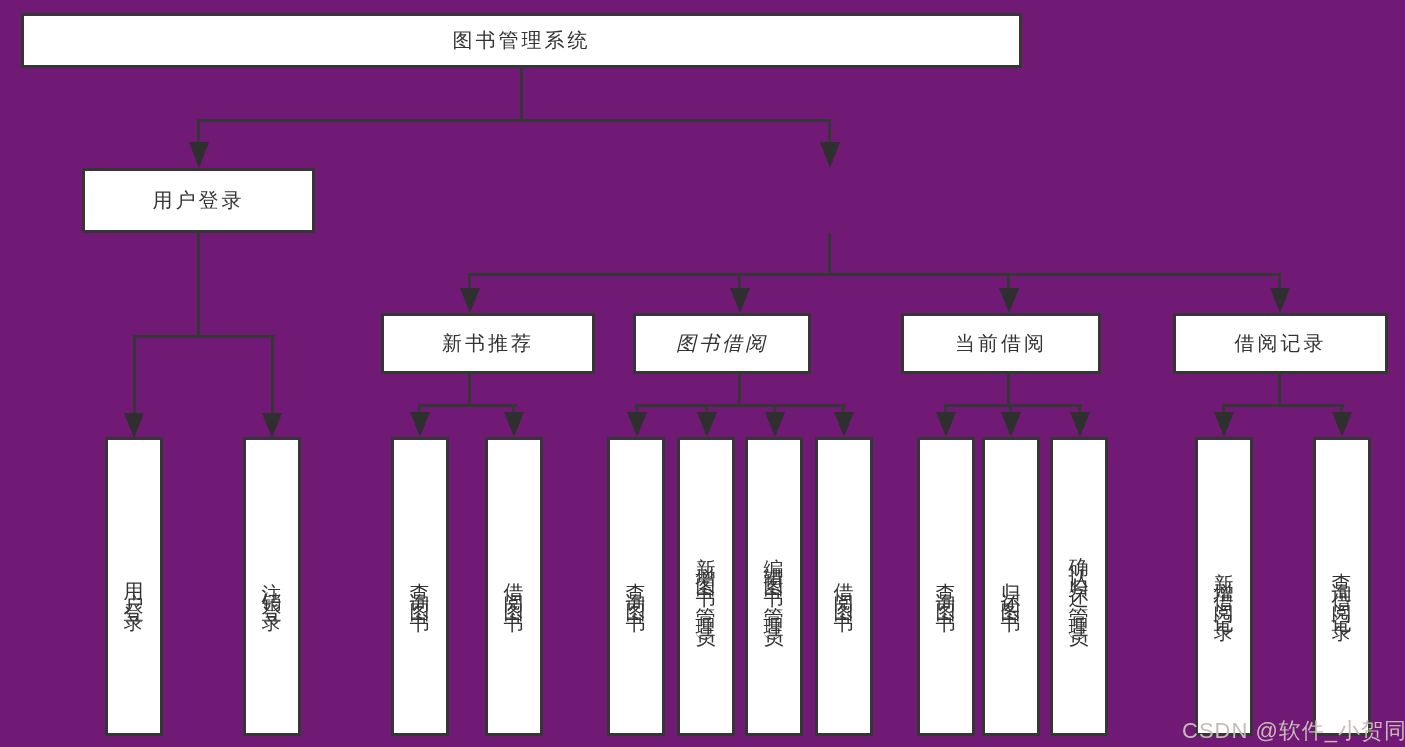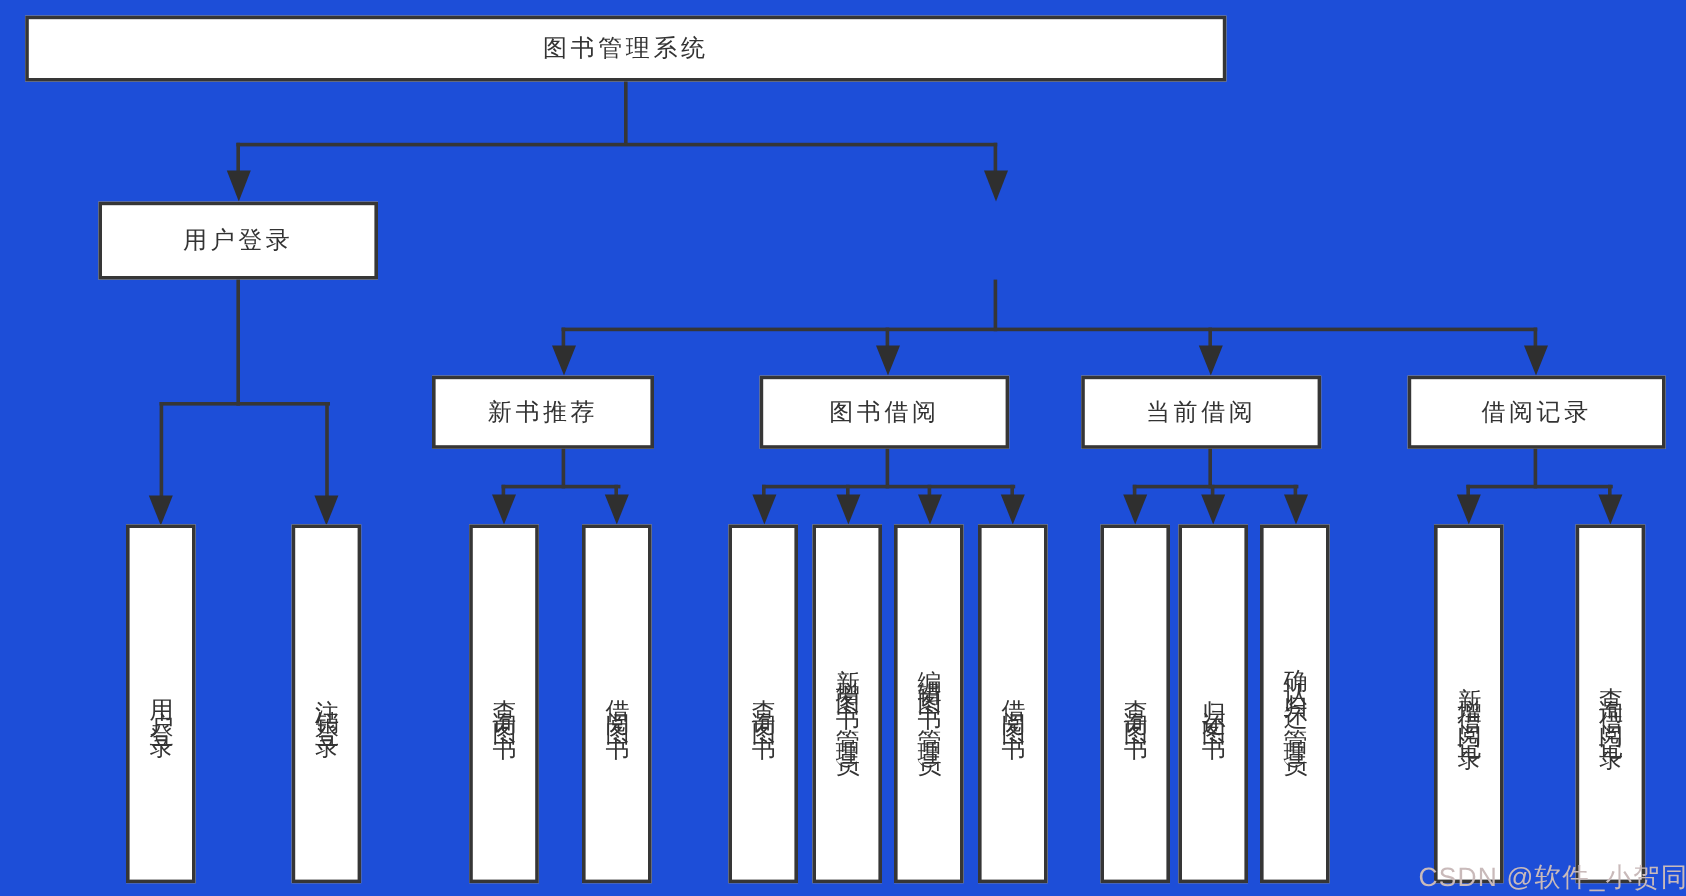--- a/index.html
+++ b/index.html
@@ -1,20 +1,20 @@
 <!DOCTYPE html>
 <html><head>
 <meta charset="utf-8">
 <style>
   html, body { margin: 0; padding: 0; background: #ffffff; }
   .canvas {
     position: relative;
     width: 1405px;
     height: 747px;
-    background: #1d4ed8;
+    background: #701a75;
     font-family: "Liberation Sans", "DejaVu Sans", sans-serif;
     overflow: hidden;
     text-align: right;
   }
   
   .hbox {
     position: absolute;
     box-sizing: border-box;
     border: 3px solid #363636;
     background: #ffffff;
@@ -97,22 +97,22 @@
   <div class="line" style="left:468px; top:273px; width:813px; height:3px;"></div>
   <div class="line" style="left:468px; top:273px; width:3px; height:17px;"></div>
   <div class="tri" style="left:460px; top:288px;"></div>
   <div class="line" style="left:738px; top:273px; width:3px; height:17px;"></div>
   <div class="tri" style="left:730px; top:288px;"></div>
   <div class="line" style="left:1007px; top:273px; width:3px; height:17px;"></div>
   <div class="tri" style="left:999px; top:288px;"></div>
   <div class="line" style="left:1278px; top:273px; width:3px; height:17px;"></div>
   <div class="tri" style="left:1270px; top:288px;"></div>
 
-  <div class="hbox" style="left:360px; top:313px; width:185px; height:61px;">新书推荐</div>
-  <div class="hbox" style="left:633px; top:313px; width:208px; height:61px;">图书借阅</div>
+  <div class="hbox" style="left:381px; top:313px; width:214px; height:61px;">新书推荐</div>
+  <div class="hbox" style="left:633px; top:313px; width:178px; height:61px;font-style:italic;">图书借阅</div>
   <div class="hbox" style="left:901px; top:313px; width:200px; height:61px;">当前借阅</div>
   <div class="hbox" style="left:1173px; top:313px; width:215px; height:61px;">借阅记录</div>
 
   <div class="line" style="left:468px; top:374px; width:3px; height:33px;"></div>
   <div class="line" style="left:418px; top:404px; width:99px; height:3px;"></div>
   <div class="line" style="left:418px; top:404px; width:3px; height:10px;"></div>
   <div class="tri" style="left:410px; top:412px;"></div>
   <div class="line" style="left:512px; top:404px; width:3px; height:10px;"></div>
   <div class="tri" style="left:504px; top:412px;"></div>
 

